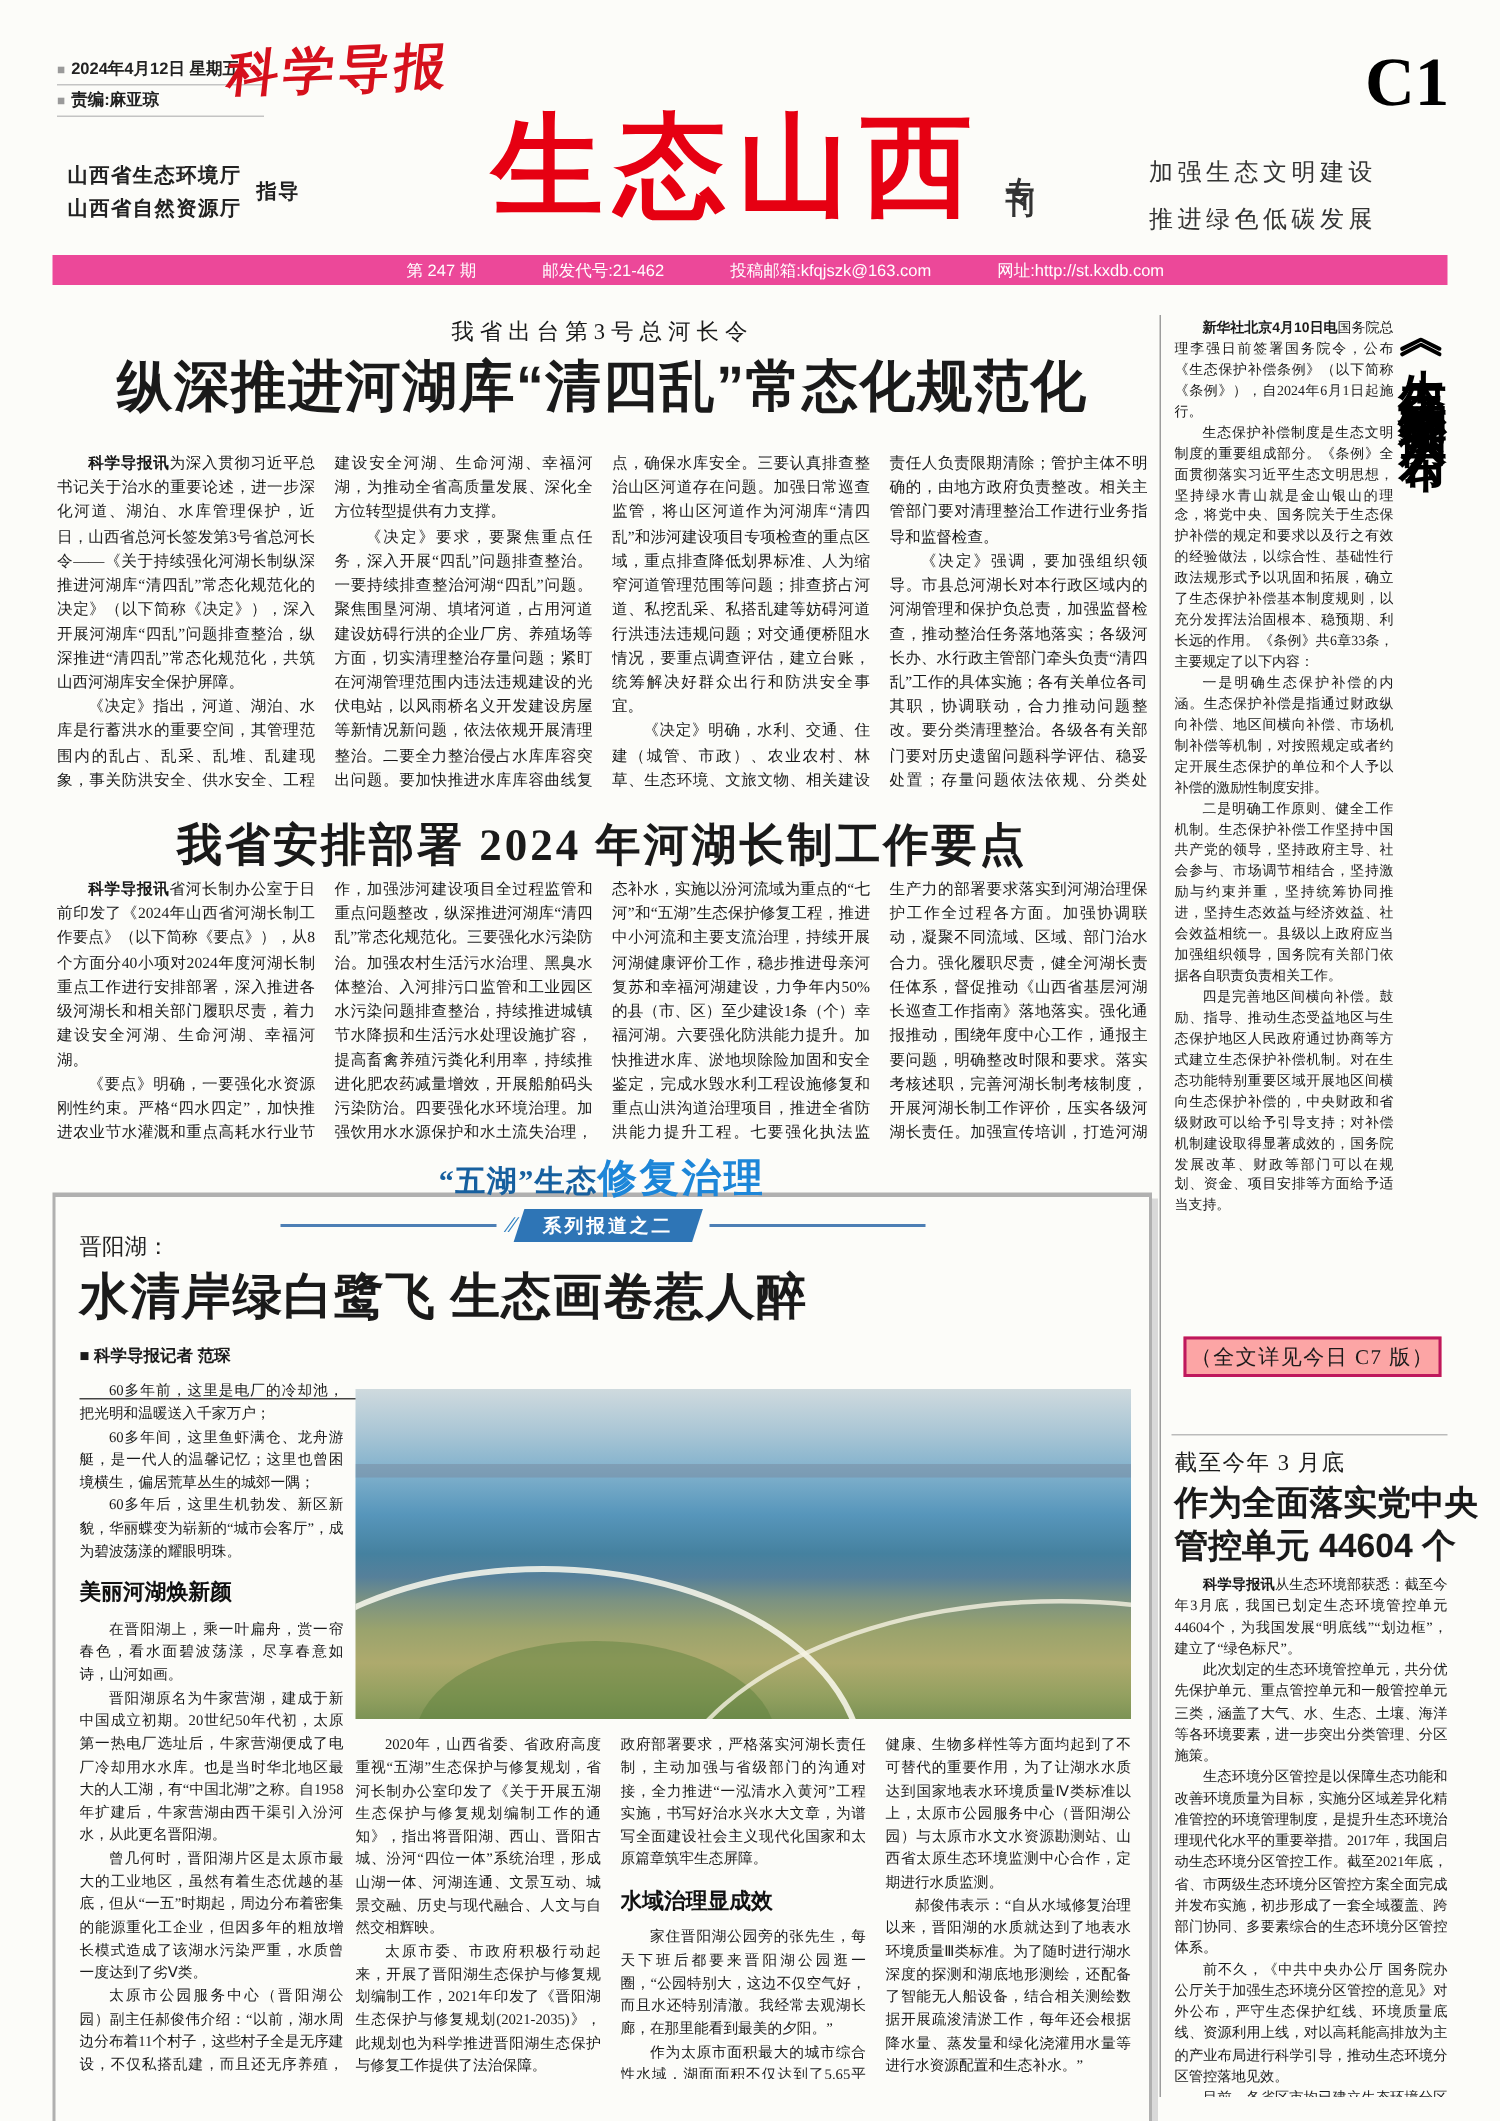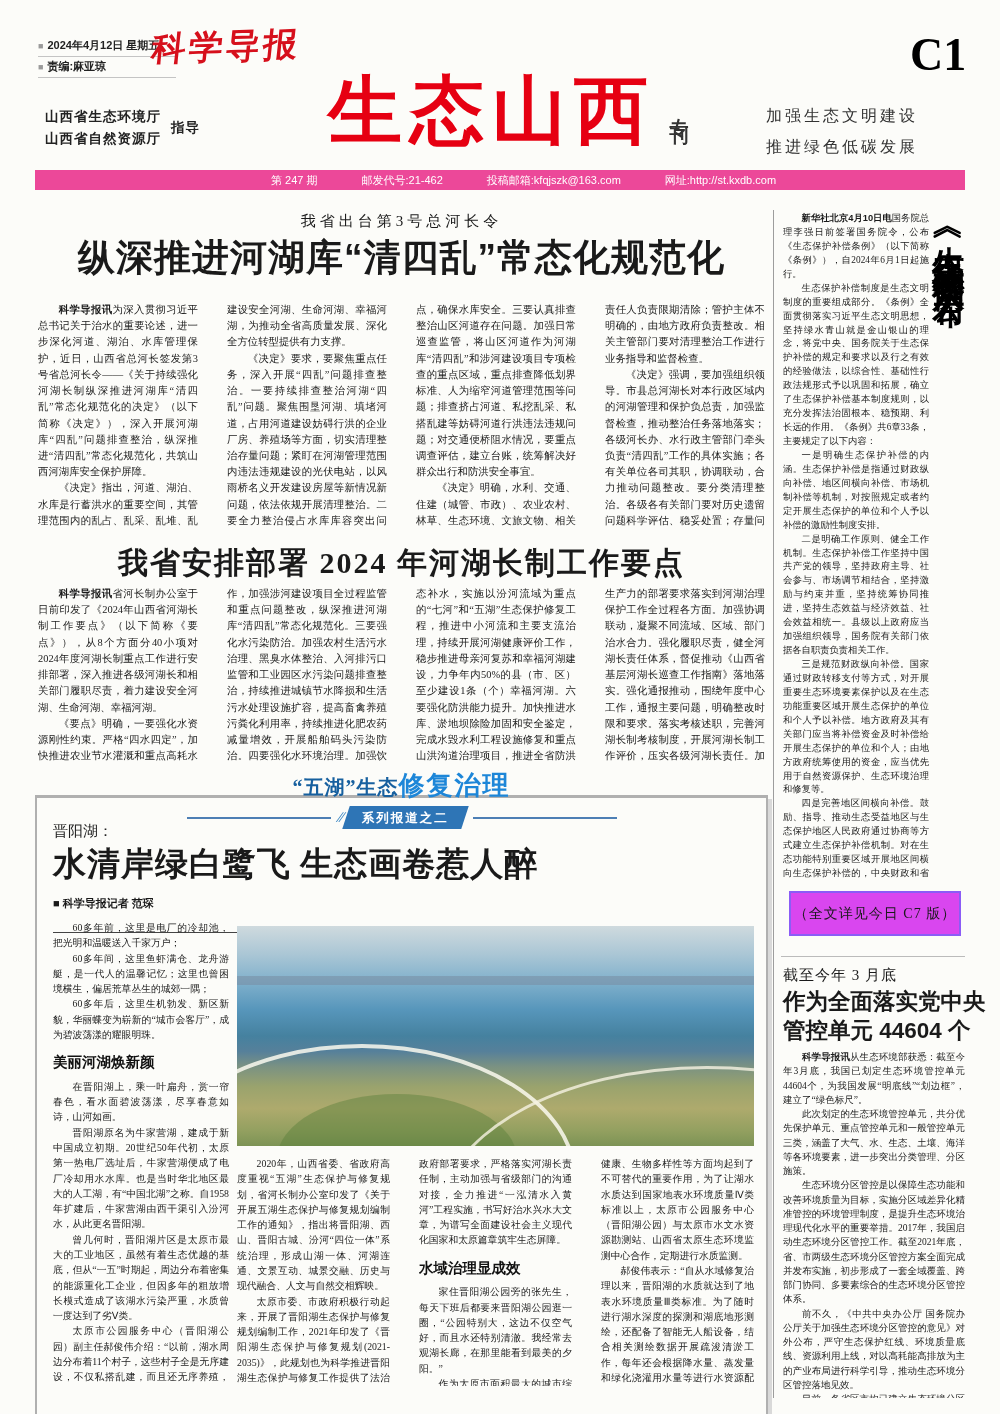--- a/index.html
+++ b/index.html
@@ -26,21 +26,21 @@
   .slogan { left:766px; top:100px; font-size:16px; line-height:1.95; letter-spacing:3px; color:#333; }
   .pageno { left:910px; top:28px; font-weight:bold; font-size:46px; color:#000; }
   .infobar { left:35px; top:170px; width:930px; height:20px; background:#ec4899; color:#fff;
              font-family:"Liberation Sans",sans-serif; font-size:11px; display:flex;
              align-items:center; gap:44px; padding-left:236px; white-space:nowrap; }
 
   
   .bt { font-size:10.4px; line-height:1.56; text-align:justify; overflow:hidden; }
   .bt p { text-indent:2em; }
   .bt .lead { font-weight:bold; font-family:"Liberation Sans",sans-serif; }
-  .cols { display:flex; gap:29px; }
+  .cols { display:flex; gap:13px; }
   .cols .col { flex:1; overflow:hidden; }
 
   
   .a1kicker { left:35px; top:212px; width:733px; text-align:center; font-size:15px; letter-spacing:4px; }
   .a1headline { left:35px; top:233px; width:733px; text-align:center;
                 font-family:"Liberation Sans",sans-serif; font-weight:900; font-size:37px;
                 letter-spacing:1px; white-space:nowrap; }
   .a1cols { left:38px; top:302px; width:727px; height:226px; }
   .a2headline { left:35px; top:543px; width:733px; text-align:center; font-weight:900;
                 font-size:30px; letter-spacing:2px; white-space:nowrap; }
@@ -79,23 +79,23 @@
   .b3photo .arc2 { left:200px; top:140px; width:540px; height:310px; border:3px solid rgba(246,243,226,.8); }
   .b3photo .arc3 { left:40px; top:168px; width:240px; height:130px; background:rgba(88,126,58,.45); }
   .b3cols { left:200px; top:358px; width:517px; height:230px; font-size:9.8px; }
 
   
   .vrule { left:773px; top:210px; width:1px; height:1188px; background:#9d9d9d; }
   .a4text { left:783px; top:212px; width:146px; height:666px; font-size:9.3px; line-height:1.5; }
   .a4headline { left:927px; top:216px; height:662px; writing-mode:vertical-rl; font-weight:900;
                 font-size:32px; letter-spacing:5px; color:#000; }
   .hrule { left:781px; top:956px; width:184px; height:1px; background:#bbb; }
-  .c7box { left:789px; top:891px; width:172px; height:45px; border:2px solid #8b5cf6;
+  .c7box { left:789px; top:891px; width:172px; height:27px; border:2px solid #be185d;
            display:flex; align-items:center; justify-content:center; font-size:14px;
-           letter-spacing:1px; background:#d946ef; }
+           letter-spacing:1px; background:#fca5a5; }
   .a5kicker { left:783px; top:966px; font-size:15px; letter-spacing:1px; }
   .a5headline { left:783px; top:988px; width:182px; font-family:"Liberation Sans",sans-serif;
                 font-weight:900; font-size:22.5px; line-height:1.28; white-space:nowrap; }
   .a5body { left:783px; top:1050px; width:182px; height:348px; font-size:9.5px; line-height:1.5; }
 </style>
 </head>
 <body>
 
 <div class="page">
 
@@ -223,21 +223,20 @@
     </div>
   </div>
 
   <div class="abs vrule"></div>
 
   <div class="abs a4text bt">
     <p><b class="lead">新华社北京4月10日电</b><span>国务院总理李强日前签署国务院令，公布《生态保护补偿条例》（以下简称《条例》），自2024年6月1日起施行。</span></p>
     <p>生态保护补偿制度是生态文明制度的重要组成部分。《条例》全面贯彻落实习近平生态文明思想，坚持绿水青山就是金山银山的理念，将党中央、国务院关于生态保护补偿的规定和要求以及行之有效的经验做法，以综合性、基础性行政法规形式予以巩固和拓展，确立了生态保护补偿基本制度规则，以充分发挥法治固根本、稳预期、利长远的作用。《条例》共6章33条，主要规定了以下内容：</p>
     <p>一是明确生态保护补偿的内涵。生态保护补偿是指通过财政纵向补偿、地区间横向补偿、市场机制补偿等机制，对按照规定或者约定开展生态保护的单位和个人予以补偿的激励性制度安排。</p>
     <p>二是明确工作原则、健全工作机制。生态保护补偿工作坚持中国共产党的领导，坚持政府主导、社会参与、市场调节相结合，坚持激励与约束并重，坚持统筹协同推进，坚持生态效益与经济效益、社会效益相统一。县级以上政府应当加强组织领导，国务院有关部门依据各自职责负责相关工作。</p>
-    <p>三是规范财政纵向补偿。国家通过财政转移支付等方式，对开展重要生态环境要素保护以及在生态功能重要区域开展生态保护的单位和个人予以补偿。地方政府及其有关部门应当将补偿资金及时补偿给开展生态保护的单位和个人；由地方政府统筹使用的资金，应当优先用于自然资源保护、生态环境治理和修复等。</p>
     <p>四是完善地区间横向补偿。鼓励、指导、推动生态受益地区与生态保护地区人民政府通过协商等方式建立生态保护补偿机制。对在生态功能特别重要区域开展地区间横向生态保护补偿的，中央财政和省级财政可以给予引导支持；对补偿机制建设取得显著成效的，国务院发展改革、财政等部门可以在规划、资金、项目安排等方面给予适当支持。</p>
 
   </div>
   <div class="abs a4headline">《生态保护补偿条例》公布</div>
 
   <div class="abs c7box">（全文详见今日 C7 版）</div>
   <div class="abs hrule"></div>
 
   <div class="abs a5kicker">截至今年 3 月底</div>
   <div class="abs a5headline">

